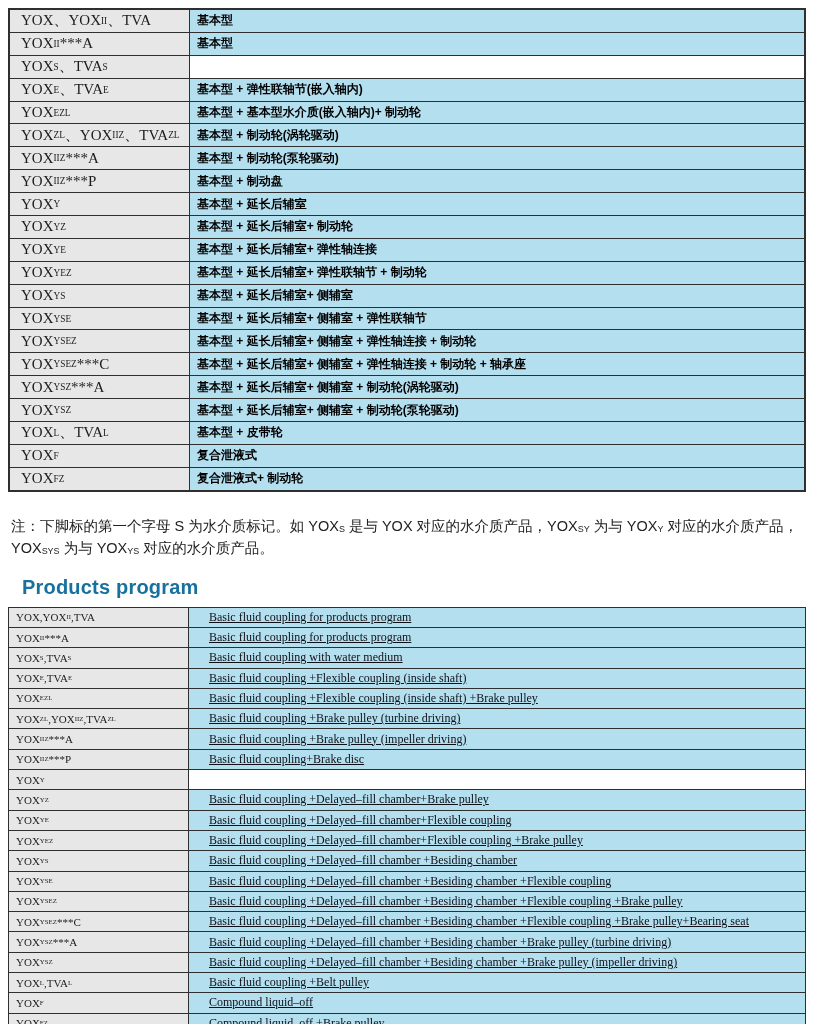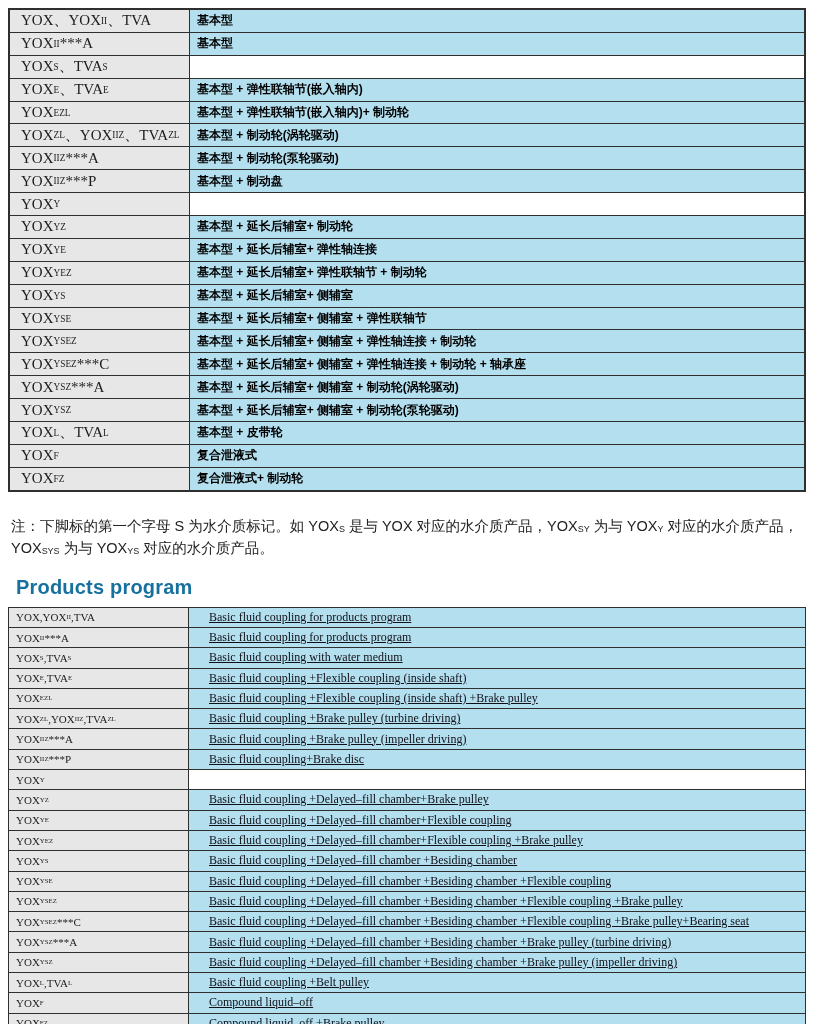--- a/index.html
+++ b/index.html
@@ -58,21 +58,21 @@
   
   .note {
     margin: 23px 4px 0 3px;
     width: 800px;
     font-size: 14.5px;
     line-height: 1.55;
     color: #222;
   }
   
   .heading {
-    margin: 16px 0 8px 8px;
+    margin: 16px 0 8px 14px;
     font-size: 20px;
     font-weight: bold;
     color: var(--accent, #17719f);
     letter-spacing: 0.2px;
   }
   
   .table-en { border-width: 1.5px; }
   .table-en .row { height: 19.3px; }
   .table-en .row + .row { border-top: 1px solid var(--border, #2f2f2f); }
   .table-en .model-cell { padding-left: 7px; font-size: 11px; color: #1c1c1c; border-right-width: 1px; }
@@ -100,36 +100,37 @@
       </div>
       <div class="row">
         <div class="cell model-cell">YOX<sub>S</sub>、TVA<sub>S</sub></div>
       </div>
       <div class="row">
         <div class="cell model-cell">YOX<sub>E</sub>、TVA<sub>E</sub></div>
         <div class="cell desc-cell">基本型 + 弹性联轴节(嵌入轴内)</div>
       </div>
       <div class="row">
         <div class="cell model-cell">YOX<sub>EZL</sub></div>
-        <div class="cell desc-cell">基本型 + 弹性联轴节(嵌入轴内)+ 制动轮</div>
+        <div class="cell desc-cell">基本型 + 基本型水介质(嵌入轴内)+ 制动轮</div>
       </div>
       <div class="row">
         <div class="cell model-cell">YOX<sub>ZL</sub>、YOX<sub>IIZ</sub>、TVA<sub>ZL</sub></div>
         <div class="cell desc-cell">基本型 + 制动轮(涡轮驱动)</div>
       </div>
       <div class="row">
         <div class="cell model-cell">YOX<sub>IIZ</sub>***A</div>
         <div class="cell desc-cell">基本型 + 制动轮(泵轮驱动)</div>
       </div>
       <div class="row">
         <div class="cell model-cell">YOX<sub>IIZ</sub>***P</div>
         <div class="cell desc-cell">基本型 + 制动盘</div>
       </div>
       <div class="row">
         <div class="cell model-cell">YOX<sub>Y</sub></div>
+        <div class="cell desc-cell">基本型 + 延长后辅室</div>
       </div>
       <div class="row">
         <div class="cell model-cell">YOX<sub>YZ</sub></div>
         <div class="cell desc-cell">基本型 + 延长后辅室+ 制动轮</div>
       </div>
       <div class="row">
         <div class="cell model-cell">YOX<sub>YE</sub></div>
         <div class="cell desc-cell">基本型 + 延长后辅室+ 弹性轴连接</div>
       </div>
       <div class="row">

